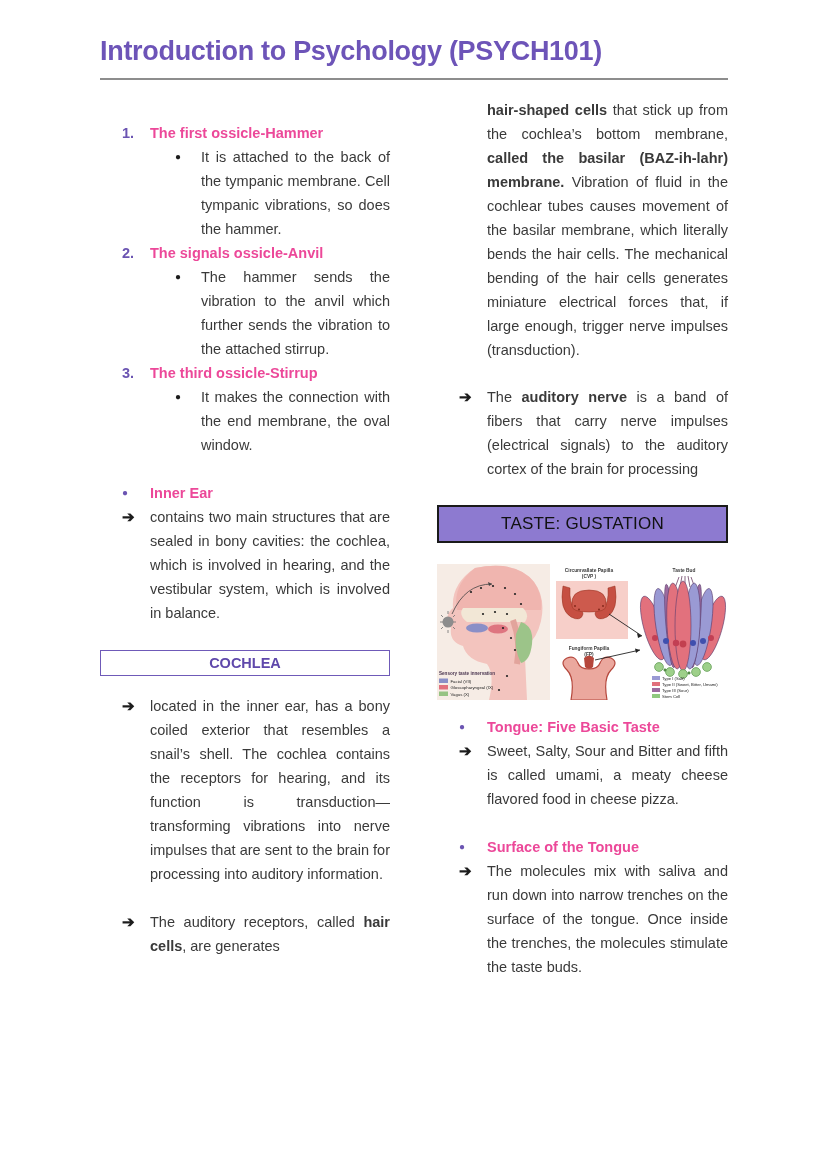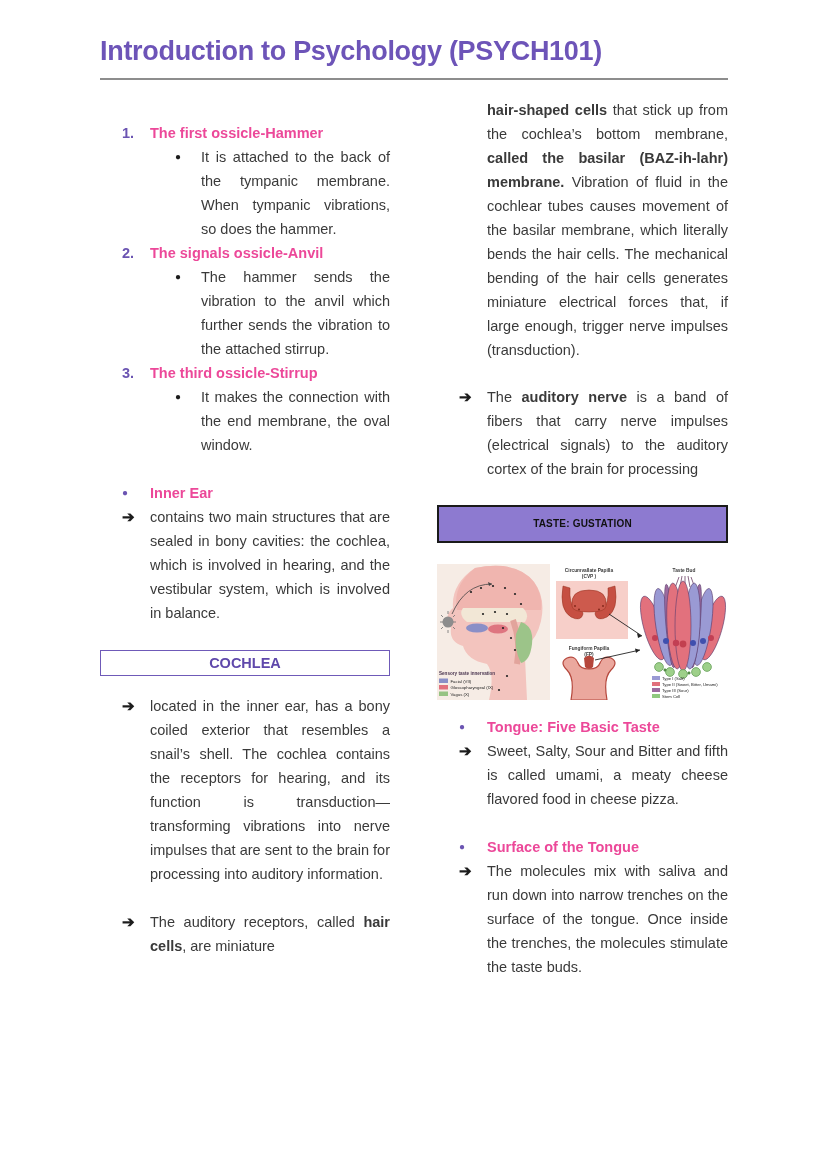--- a/index.html
+++ b/index.html
@@ -38,21 +38,21 @@
   .mt15 { margin-top:15px; }
 
   .cochlea-box {
     margin-top:25px; width:290px; height:26px;
     border:1.5px solid #6f5ab8; display:flex; justify-content:center;
     color:#5f48ab; font-weight:700; font-size:14.5px;
   }
   .banner {
     margin-top:24px; width:291px; height:38px; background:#8d7ad0;
     border:2px solid #1a1a1a; display:flex; align-items:center; justify-content:center;
-    color:#111111; font-weight:700; font-size:10px; letter-spacing:0.2px;
+    color:#111111; font-weight:400; font-size:17px; letter-spacing:0.2px;
   }
   .figure { margin-top:21px; width:291px; height:136px; }
   svg text { font-family:"Liberation Sans", sans-serif; }
 </style>
 </head>
 <body>
 
 <div class="page">
 
   <div class="doc-title">Introduction to Psychology (PSYCH101)</div>
@@ -60,21 +60,21 @@
 
   <div class="col col-left">
 
     <div>
       <div class="row indent1">
         <span class="g num">1.</span>
         <span class="txt purple">The first ossicle-Hammer</span>
       </div>
       <div class="row sub">
         <span class="g2 dot-glyph">●</span>
-        <span class="txt">It is attached to the back of the tympanic membrane. When tympanic vibrations, so does the hammer.</span>
+        <span class="txt">It is attached to the back of the tympanic membrane. Cell tympanic vibrations, so does the hammer.</span>
       </div>
     </div>
 
     <div>
       <div class="row indent1">
         <span class="g num">2.</span>
         <span class="txt purple">The signals ossicle-Anvil</span>
       </div>
       <div class="row sub">
         <span class="g2 dot-glyph">●</span>
@@ -106,21 +106,21 @@
       <span>COCHLEA</span>
     </div>
 
     <div class="row indent1 mt18">
       <span class="g arrow-glyph">➔</span>
       <span class="txt">located in the inner ear, has a bony coiled exterior that resembles a snail’s shell. The cochlea contains the receptors for hearing, and its function is transduction—transforming vibrations into nerve impulses that are sent to the brain for processing into auditory information.</span>
     </div>
 
     <div class="row indent1 mt24">
       <span class="g arrow-glyph">➔</span>
-      <span class="txt"><span>The auditory receptors, called </span><span style="font-weight: 700;">hair cells</span><span>, are miniature</span></span>
+      <span class="txt"><span>The auditory receptors, called </span><span style="font-weight: 700;">hair cells</span><span>, are generates</span></span>
     </div>
   </div>
 
   <div class="col col-right">
 
     <div class="row" style="padding-left:50px;">
       <span class="txt"><span style="font-weight: 700;">hair-shaped cells</span><span> that stick up from the cochlea’s bottom membrane, </span><span style="font-weight: 700;">called the basilar (BAZ-ih-lahr) membrane.</span><span> Vibration of fluid in the cochlear tubes causes movement of the basilar membrane, which literally bends the hair cells. The mechanical bending of the hair cells generates miniature electrical forces that, if large enough, trigger nerve impulses (transduction).</span></span>
     </div>
 
     <div class="row indent1 mt23">

